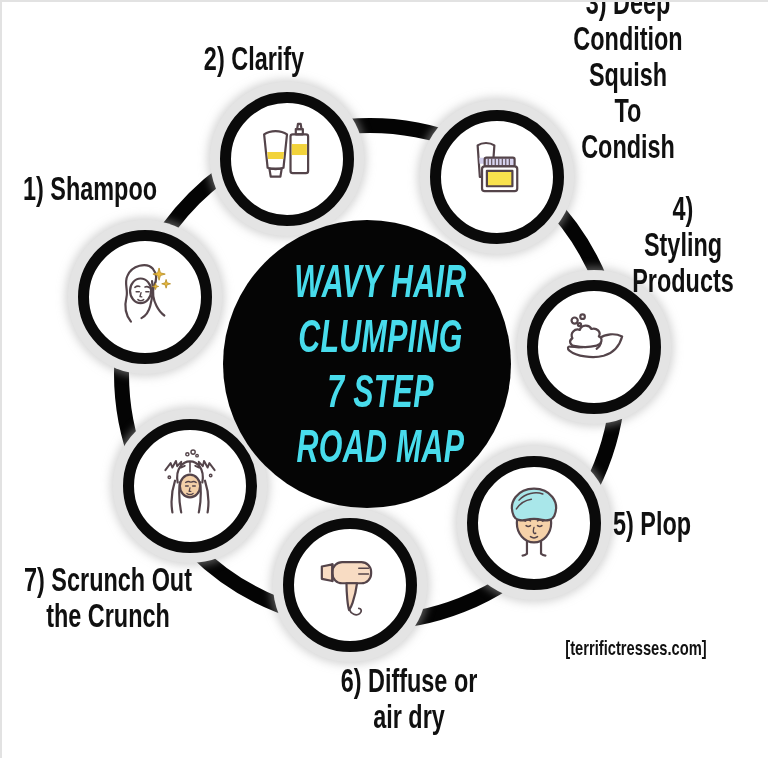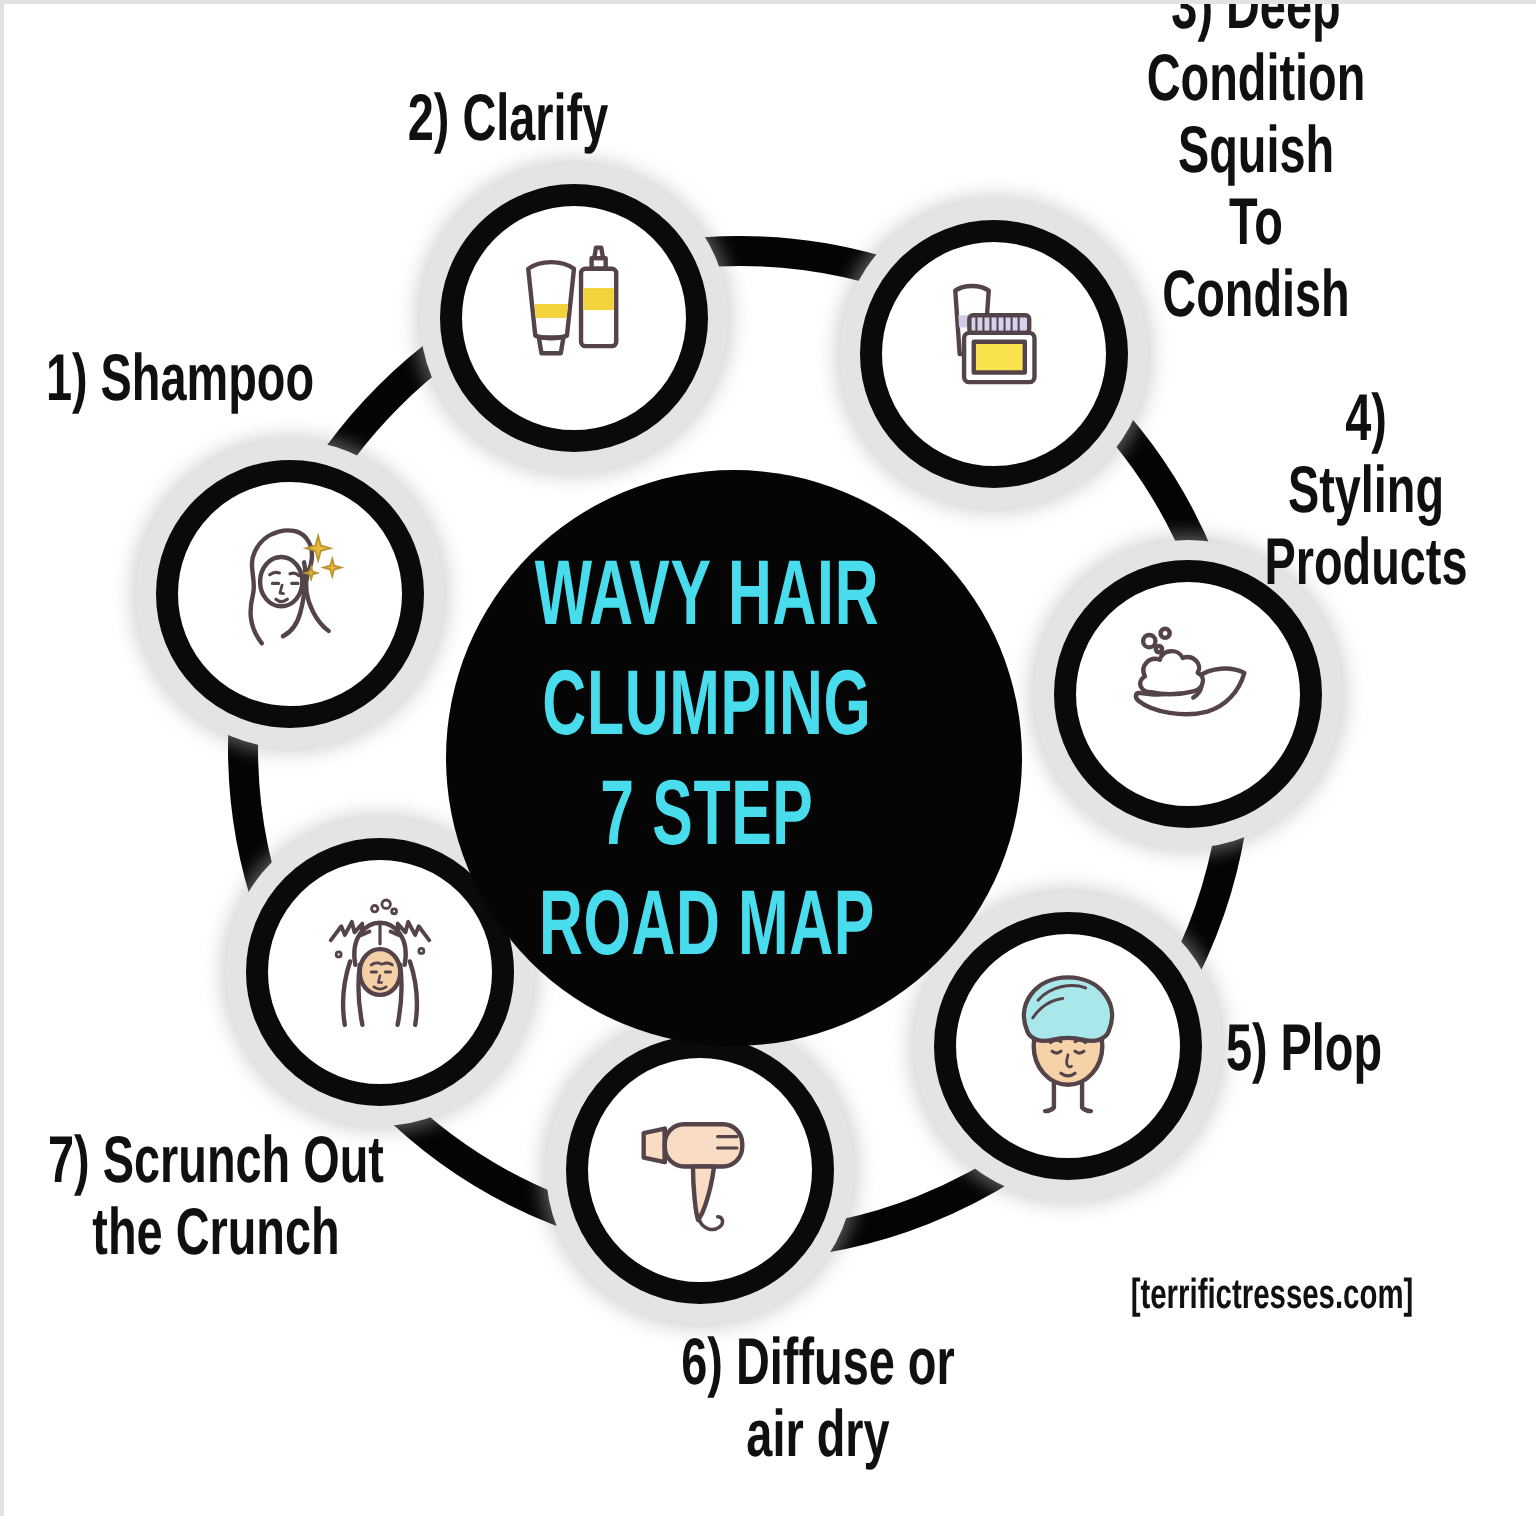--- a/index.html
+++ b/index.html
@@ -39,29 +39,30 @@
     z-index: 2;
     display: flex;
     align-items: center;
     justify-content: center;
   }
   .node svg { width: 88px; height: 88px; }
 
   
   .center-circle {
     position: absolute;
-    left: 365px; top: 377px;
+    left: 365px; top: 362px;
     width: 288px; height: 288px;
     transform: translate(-50%, -50%);
     background: #050505;
     border-radius: 50%;
     z-index: 3;
     display: flex;
     align-items: center;
-    justify-content: flex-start;
+    justify-content: flex-end;
+    font-style: italic;
   }
   .center-text {
     transform: scaleX(0.66);
     color: #48dcec;
     font-size: 46px;
     font-weight: bold;
     line-height: 55px;
     text-align: center;
     letter-spacing: 0.5px;
     white-space: nowrap;

